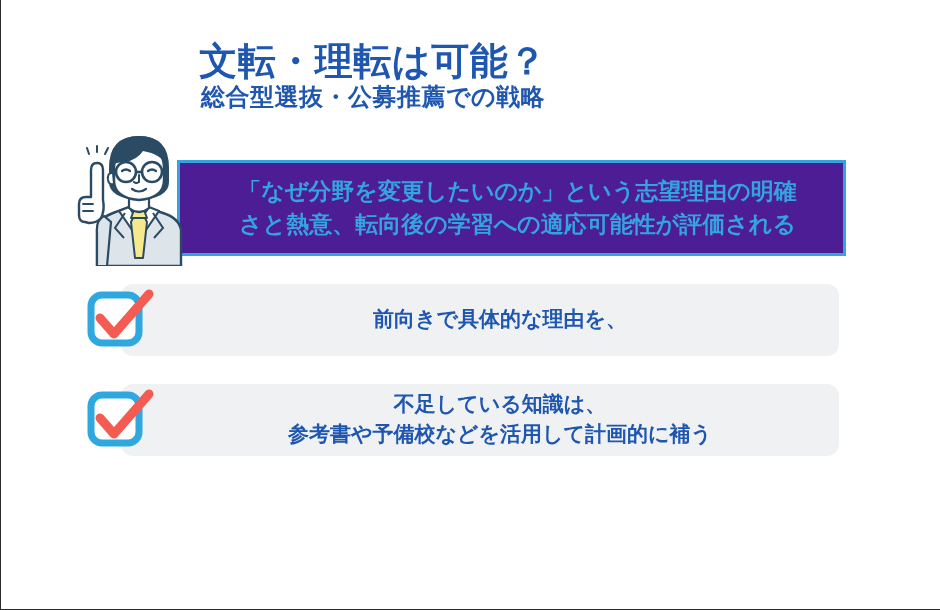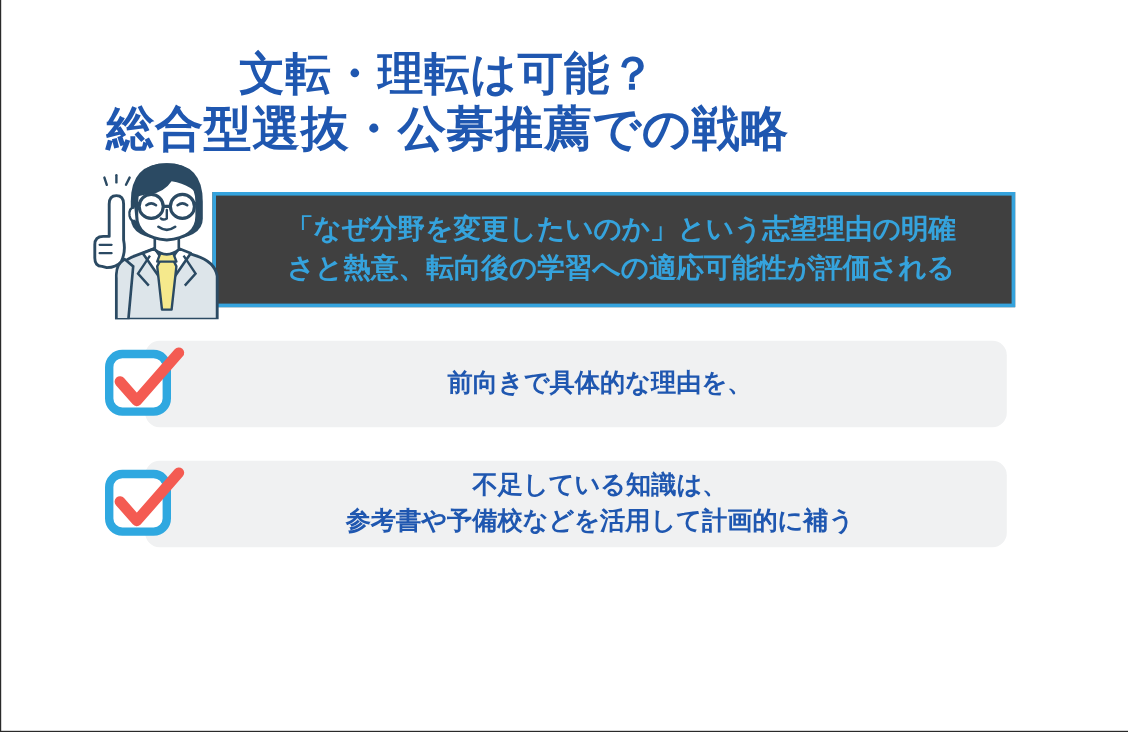--- a/index.html
+++ b/index.html
@@ -35,42 +35,42 @@
     line-height: 1.22;
   }
   .title-line {
     display: block;
     color: #1f57b0;
     font-weight: bold;
     letter-spacing: 0.5px;
     white-space: nowrap;
   }
   .title-line-1 { font-size: 38px; }
-  .title-line-2 { font-size: 40px; }
+  .title-line-2 { font-size: 24px; font-family: Liberation Mono, monospace; }
 
   
   .character {
     position: absolute;
     left: 66px;
     top: 118px;
     width: 140px;
     height: 148px;
     z-index: 4;
   }
   .character svg { display: block; }
 
   
   .callout {
     position: absolute;
     left: 176px;
     top: 160px;
     width: 669px;
     height: 96px;
     box-sizing: border-box;
-    background: #404040;
+    background: #4c1d95;
     border: 3px solid #35a3dd;
     z-index: 2;
     display: flex;
     align-items: center;
     justify-content: center;
   }
   .callout-text {
     color: #35a3dd;
     font-size: 23px;
     font-weight: bold;

